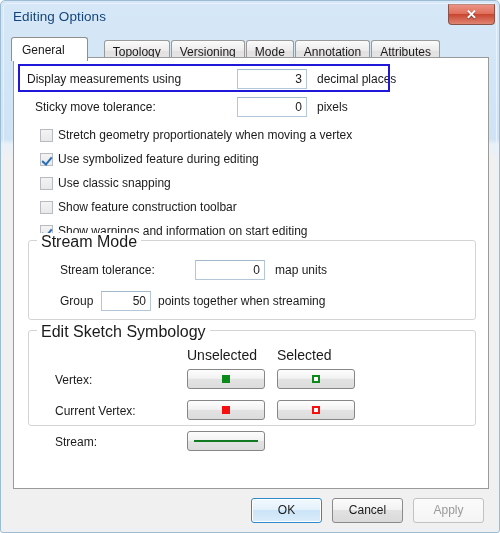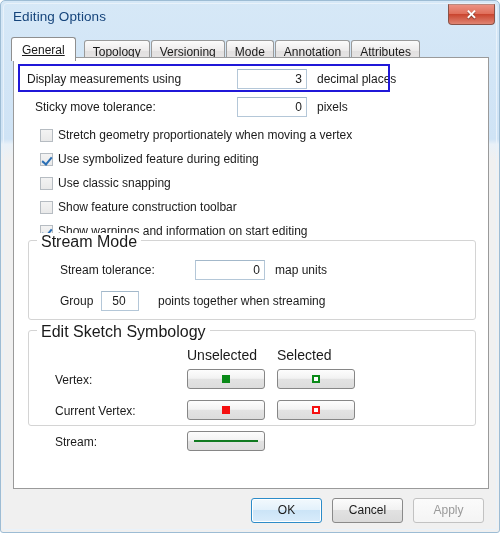--- a/index.html
+++ b/index.html
@@ -97,28 +97,27 @@
     border: 1px solid #9a9a9a;
     border-bottom: none;
     border-radius: 3px 3px 0 0;
     background: linear-gradient(to bottom, #fbfbfb 0%, #eceaea 50%, #e2e0e0 51%, #e8e6e6 100%);
     cursor: pointer;
     vertical-align: bottom;
   }
   .tab.active {
     height: 24px;
     padding-top: 4px;
-    margin-right: 8px;
+    margin-right: 16px;
     margin-left: -2px;
     padding-left: 10px;
-    padding-right: 10px;
+    padding-right: 22px;
     background: #ffffff;
     border-color: #8f8f8f;
     z-index: 5;
-    text-decoration: underline;
   }
 
   
   .panel {
     position: absolute;
     left: 12px; top: 56px;
     width: 476px; height: 432px;
     box-sizing: border-box;
     border: 1px solid #9a9a9a;
     background: #ffffff;
@@ -321,21 +320,21 @@
     </div>
 
     <div class="groupbox" style="left:14px; top:182px; width:448px; height:80px;">
       <span class="group-title">Stream Mode</span>
 
       <div class="row-label" style="left:31px; top:22px;">Stream tolerance:</div>
       <input class="textbox" style="left: 166px; top: 19px; width: 70px; height: 20px;" value="0">
       <div class="row-label" style="left:246px; top:22px;">map units</div>
 
       <div class="row-label" style="left:31px; top:53px;">Group</div>
-      <input class="textbox" style="left: 72px; top: 50px; width: 38px; height: 20px; text-align: center;" value="50">
+      <input class="textbox" style="left: 72px; top: 50px; width: 50px; height: 20px;" value="50">
       <div class="row-label" style="left:129px; top:53px;">points together when streaming</div>
     </div>
 
     <div class="groupbox" style="left:14px; top:272px; width:448px; height:96px;">
       <span class="group-title">Edit Sketch Symbology</span>
 
       <div class="col-head" style="left:158px; top:16px; width:78px;">Unselected</div>
       <div class="col-head" style="left:248px; top:16px; width:78px;">Selected</div>
 
       <div class="row-label" style="left:26px; top:42px;">Vertex:</div>

